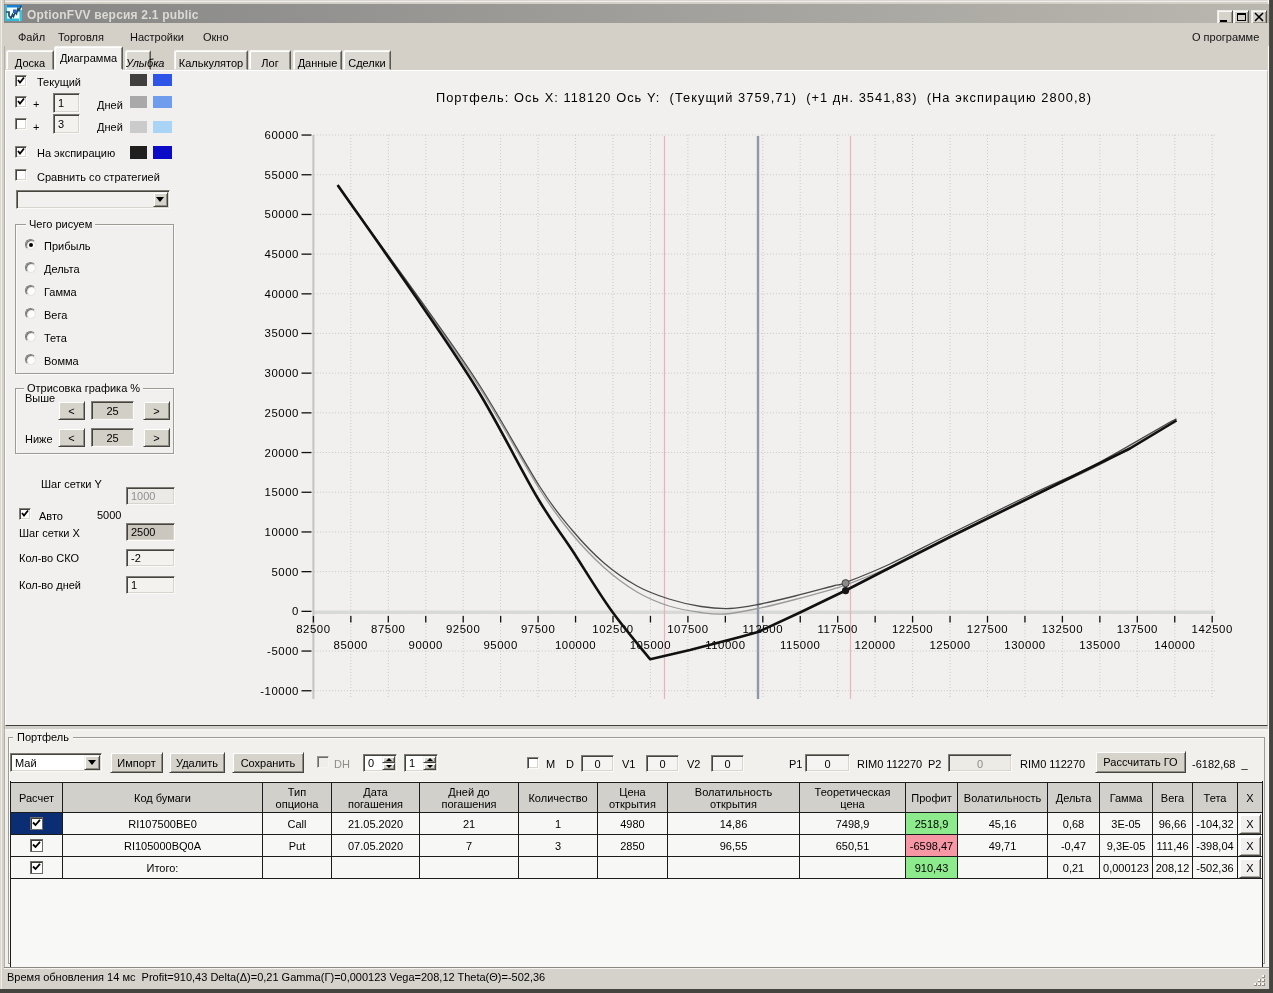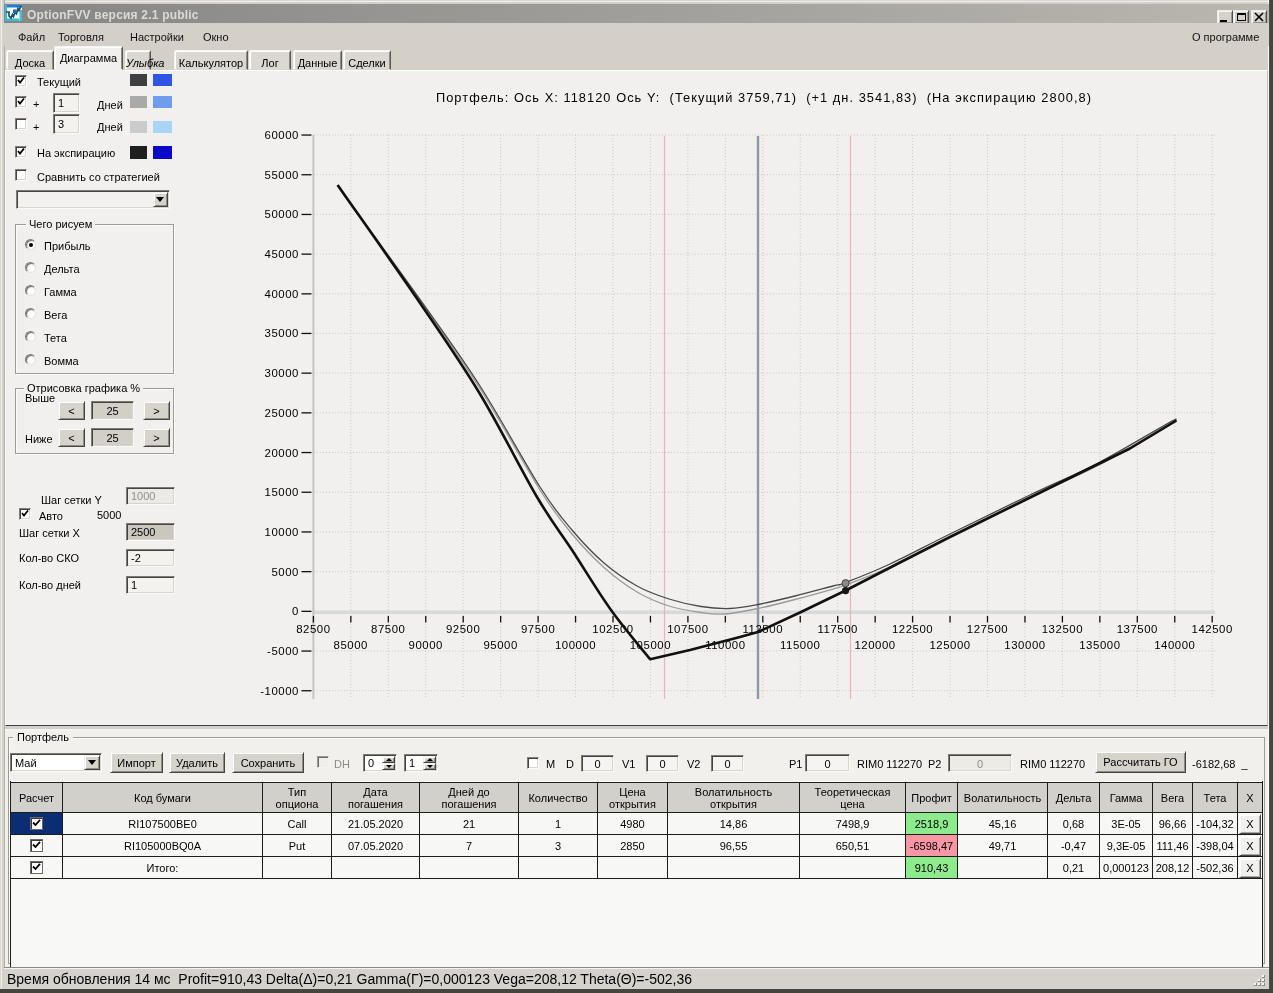--- a/index.html
+++ b/index.html
@@ -155,21 +155,21 @@
 <div class="abs grplabel" style="left:24px;top:382px;">Отрисовка графика %</div>
 <div class="abs" style="left:25px;top:392px;">Выше</div>
 <div class="abs btn" style="left:58px;top:401px;width:27px;height:19px;padding-top:3px;">&lt;</div>
 <div class="abs inp" style="left:91px;top:401px;width:43px;height:19px;background:#d2cfc7;text-align:center;padding-top:3px;">25</div>
 <div class="abs btn" style="left:143px;top:401px;width:27px;height:19px;padding-top:3px;">&gt;</div>
 <div class="abs" style="left:25px;top:433px;">Ниже</div>
 <div class="abs btn" style="left:58px;top:428px;width:27px;height:19px;padding-top:3px;">&lt;</div>
 <div class="abs inp" style="left:91px;top:428px;width:43px;height:19px;background:#d2cfc7;text-align:center;padding-top:3px;">25</div>
 <div class="abs btn" style="left:143px;top:428px;width:27px;height:19px;padding-top:3px;">&gt;</div>
 
-<div class="abs" style="left:19px;top:494px;padding-left:22px;">Шаг сетки Y</div>
+<div class="abs" style="left:19px;top:478px;padding-left:22px;">Шаг сетки Y</div>
 <div class="abs inp" style="left:126px;top:487px;width:49px;height:18px;background:#eceae6;color:#909090;padding:2px 0 0 4px;">1000</div>
 <div class="abs cb" style="left:19px;top:508px;">
     <svg width="10" height="10" viewBox="0 0 10 10">
       <path d="M2 4 L4 6.5 L8 1.5" fill="none" stroke="#000" stroke-width="1.8"></path>
     </svg>
   </div>
 <div class="abs" style="left:39px;top:510px;">Авто</div>
 <div class="abs" style="left:97px;top:509px;">5000</div>
 <div class="abs" style="left:19px;top:527px;">Шаг сетки X</div>
 <div class="abs inp" style="left:126px;top:523px;width:49px;height:18px;background:#cbc7bf;padding:2px 0 0 4px;">2500</div>
@@ -401,21 +401,21 @@
         <td>0,000123</td>
         <td>208,12</td>
         <td>-502,36</td>
         <td>
           <span class="xbtn">X</span>
         </td>
       </tr>
     </tbody>
   </table>
 <div class="abs" style="left:4px;top:967px;width:1265px;height:22px;background:#d5d2cb;border-top:1px solid #8a8880;box-shadow:inset 0 1px 0 #f4f3f0;"></div>
-<div class="abs" style="left:7px;top:971px;font-size:14px;">Время обновления 14 мс&nbsp;&nbsp;Profit=910,43 Delta(Δ)=0,21 Gamma(Γ)=0,000123 Vega=208,12 Theta(Θ)=-502,36</div>
+<div class="abs" style="left:7px;top:971px;font-size:11px;">Время обновления 14 мс&nbsp;&nbsp;Profit=910,43 Delta(Δ)=0,21 Gamma(Γ)=0,000123 Vega=208,12 Theta(Θ)=-502,36</div>
 <svg class="abs" style="left:1254px;top:975px" width="14" height="14">
     <rect x="8" y="0" width="3" height="3" fill="#8d8b84"></rect>
     <rect x="8" y="0" width="2" height="2" fill="#f8f7f4"></rect>
     <rect x="4" y="4" width="3" height="3" fill="#8d8b84"></rect>
     <rect x="4" y="4" width="2" height="2" fill="#f8f7f4"></rect>
     <rect x="8" y="4" width="3" height="3" fill="#8d8b84"></rect>
     <rect x="8" y="4" width="2" height="2" fill="#f8f7f4"></rect>
     <rect x="0" y="8" width="3" height="3" fill="#8d8b84"></rect>
     <rect x="0" y="8" width="2" height="2" fill="#f8f7f4"></rect>
     <rect x="4" y="8" width="3" height="3" fill="#8d8b84"></rect>

